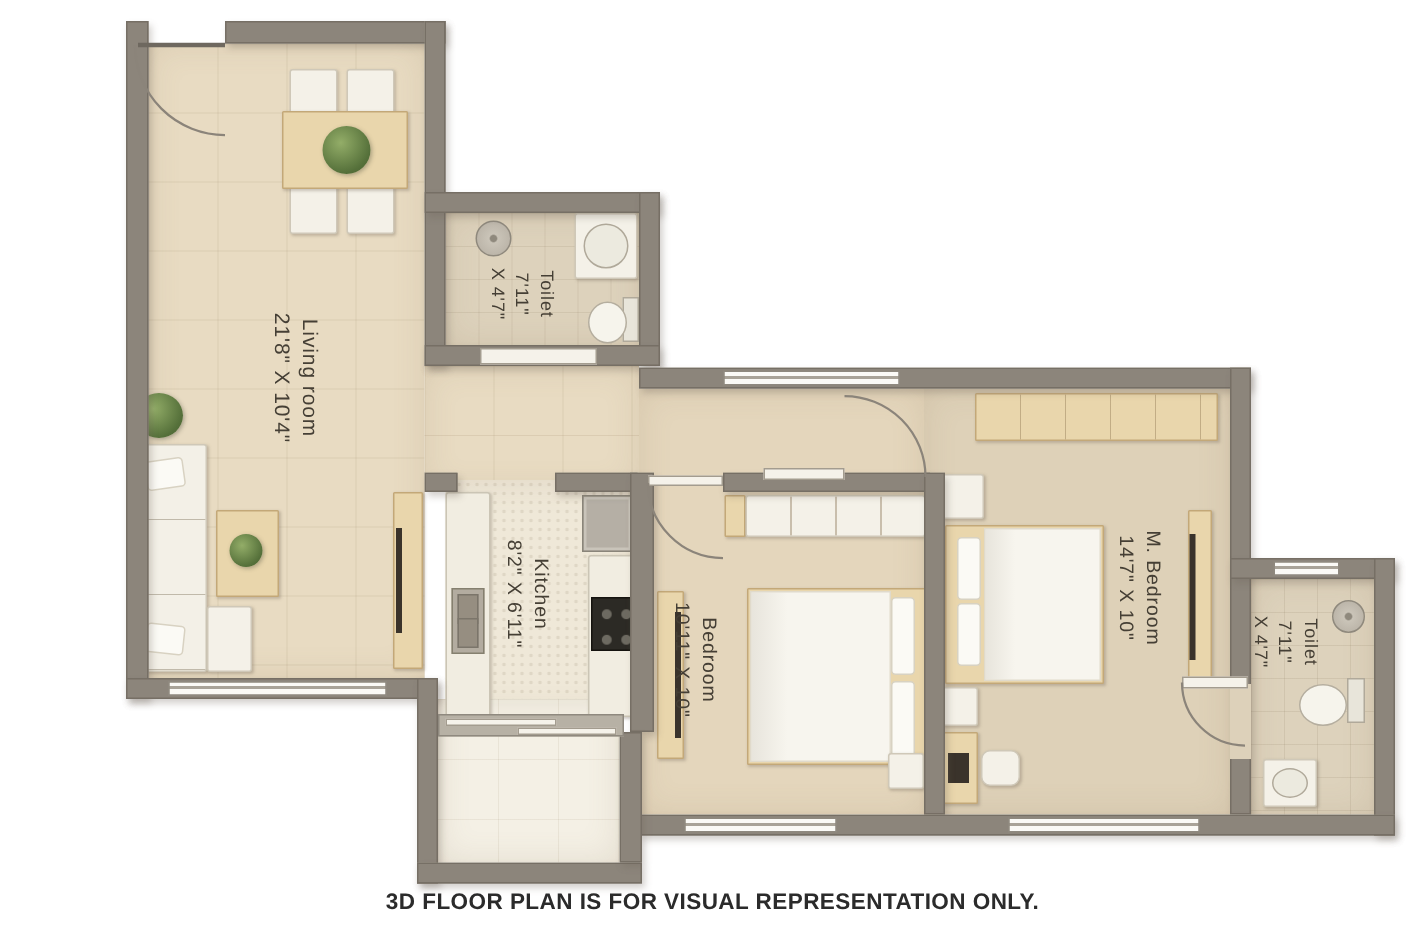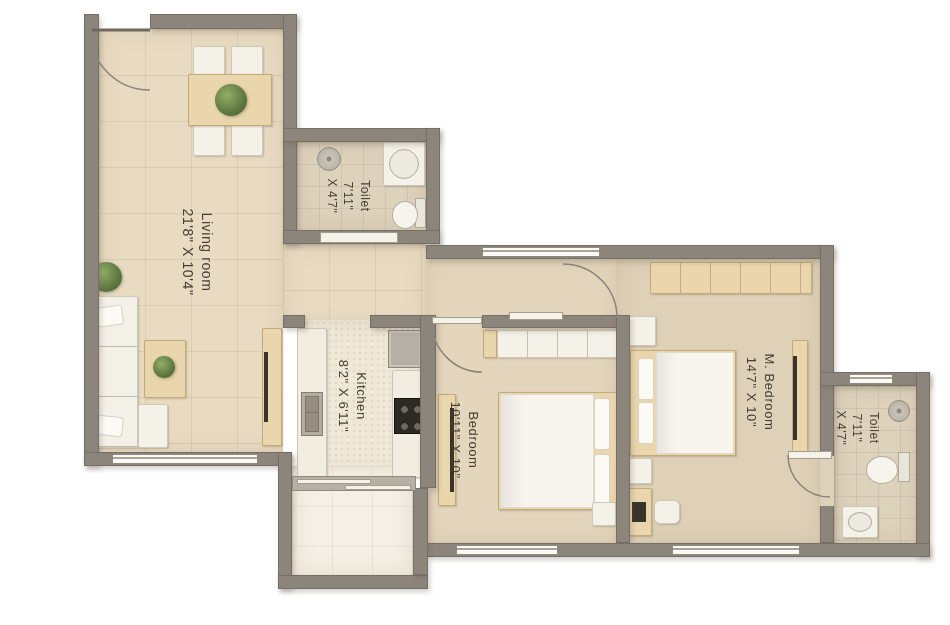--- a/index.html
+++ b/index.html
@@ -192,14 +192,15 @@
   <div class="room-label" style="left:760px;top:392px;">
     <div>M. Bedroom</div>
     <div>14'7" X 10"</div>
   </div>
   <div class="room-label" style="left:857px;top:428px;font-size:12px;">
     <div>Toilet</div>
     <div>7'11"</div>
     <div>X 4'7"</div>
   </div>
 
+  <div class="caption">3D FLOOR PLAN IS FOR VISUAL REPRESENTATION ONLY.</div>
 
 </div>
 
 </body></html>

